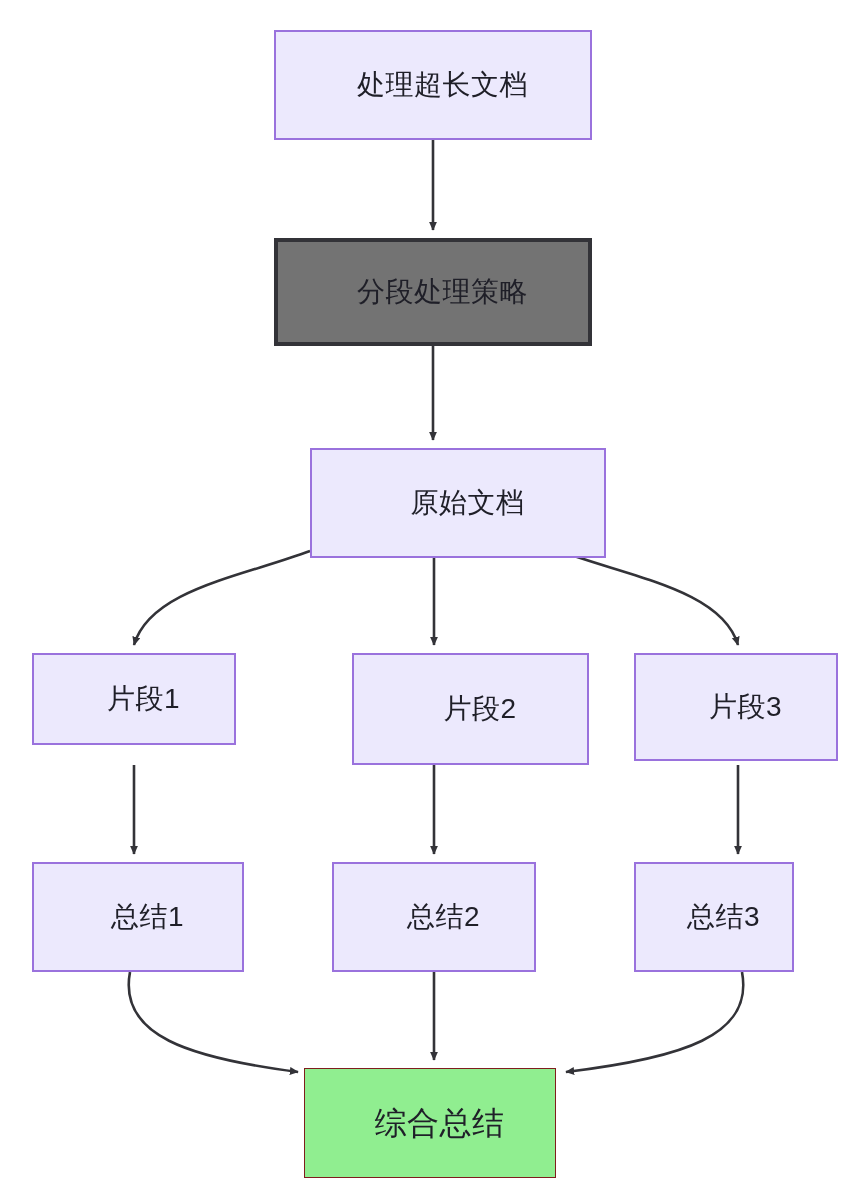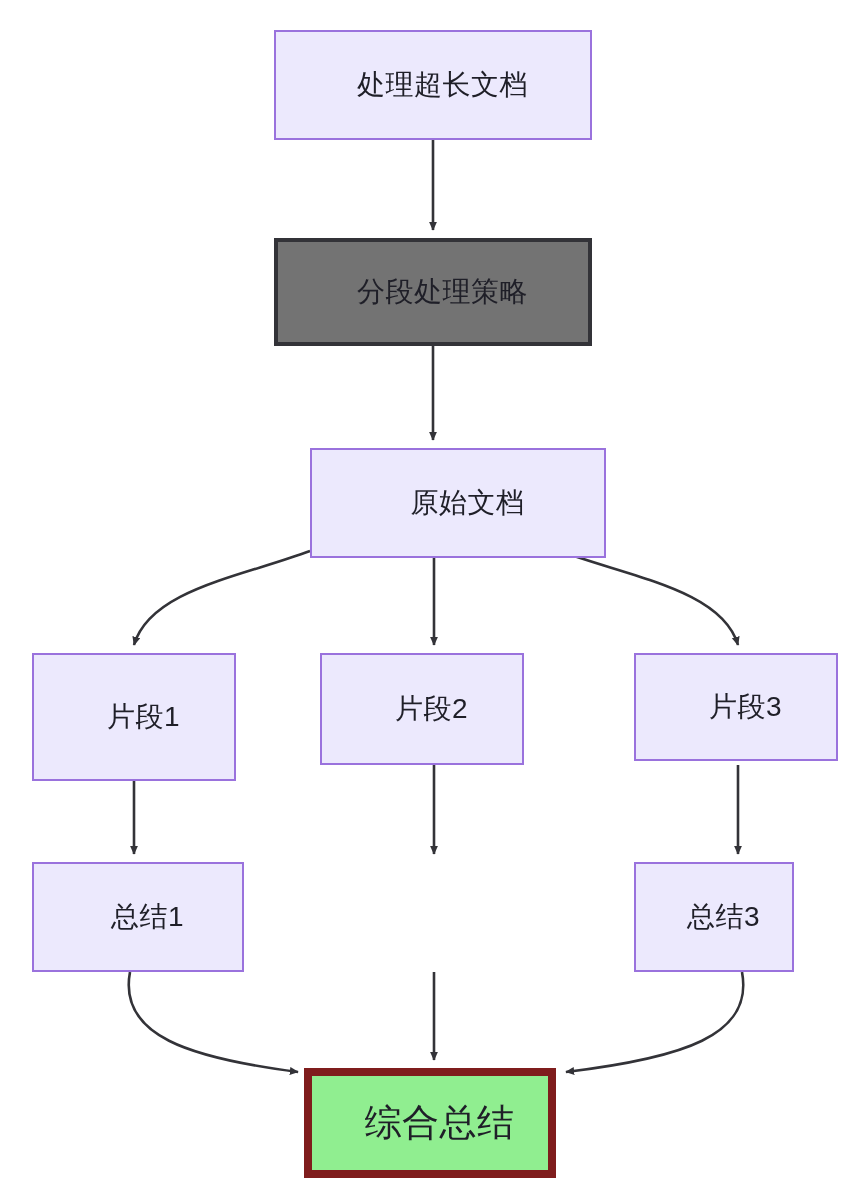--- a/index.html
+++ b/index.html
@@ -44,22 +44,22 @@
     border: 2px solid #9a72dd;
     font-size: 28px;
   }
   .node-accent {
     background: #737373;
     border: 4px solid #333338;
     font-size: 28px;
   }
   .node-success {
     background: #90ee90;
-    border: 8px solid #7f1d1d;
-    font-size: 37px;
+    border: 1px solid #7f1d1d;
+    font-size: 32px;
   }
 </style>
 </head>
 <body>
 
 <div id="diagram">
 
   <svg id="edge-layer" viewBox="0 0 852 1196" width="852" height="1196" xmlns="http://www.w3.org/2000/svg">
     <defs>
       <marker id="arrowhead" markerWidth="10" markerHeight="10" refX="8.2" refY="4" orient="auto" markerUnits="userSpaceOnUse">
@@ -91,26 +91,27 @@
       <path d="M 742,972 C 754,1036 682,1058 566,1072"></path>
     </g>
   </svg>
 
   <div class="node node-light" style="left:274px; top:30px; width:318px; height:110px;">处理超长文档</div>
 
   <div class="node node-accent" style="left:274px; top:238px; width:318px; height:108px;">分段处理策略</div>
 
   <div class="node node-light" style="left:310px; top:448px; width:296px; height:110px;">原始文档</div>
 
-  <div class="node node-light" style="left:32px; top:653px; width:204px; height:128px;">片段1</div>
+  <div class="node node-light" style="left:32px; top:653px; width:204px; height:92px;">片段1</div>
 
-  <div class="node node-light" style="left:320px; top:653px; width:204px; height:112px;">片段2</div>
+  <div class="node node-light" style="left:352px; top:653px; width:237px; height:112px;">片段2</div>
 
   <div class="node node-light" style="left:634px; top:653px; width:204px; height:108px;">片段3</div>
 
   <div class="node node-light" style="left:32px; top:862px; width:212px; height:110px;">总结1</div>
 
+  <div class="node node-light" style="left:332px; top:862px; width:204px; height:110px;">总结2</div>
 
   <div class="node node-light" style="left:634px; top:862px; width:160px; height:110px;text-align:center;">总结3</div>
 
   <div class="node node-success" style="left:304px; top:1068px; width:252px; height:110px;">综合总结</div>
 
 </div>
 
 </body></html>

